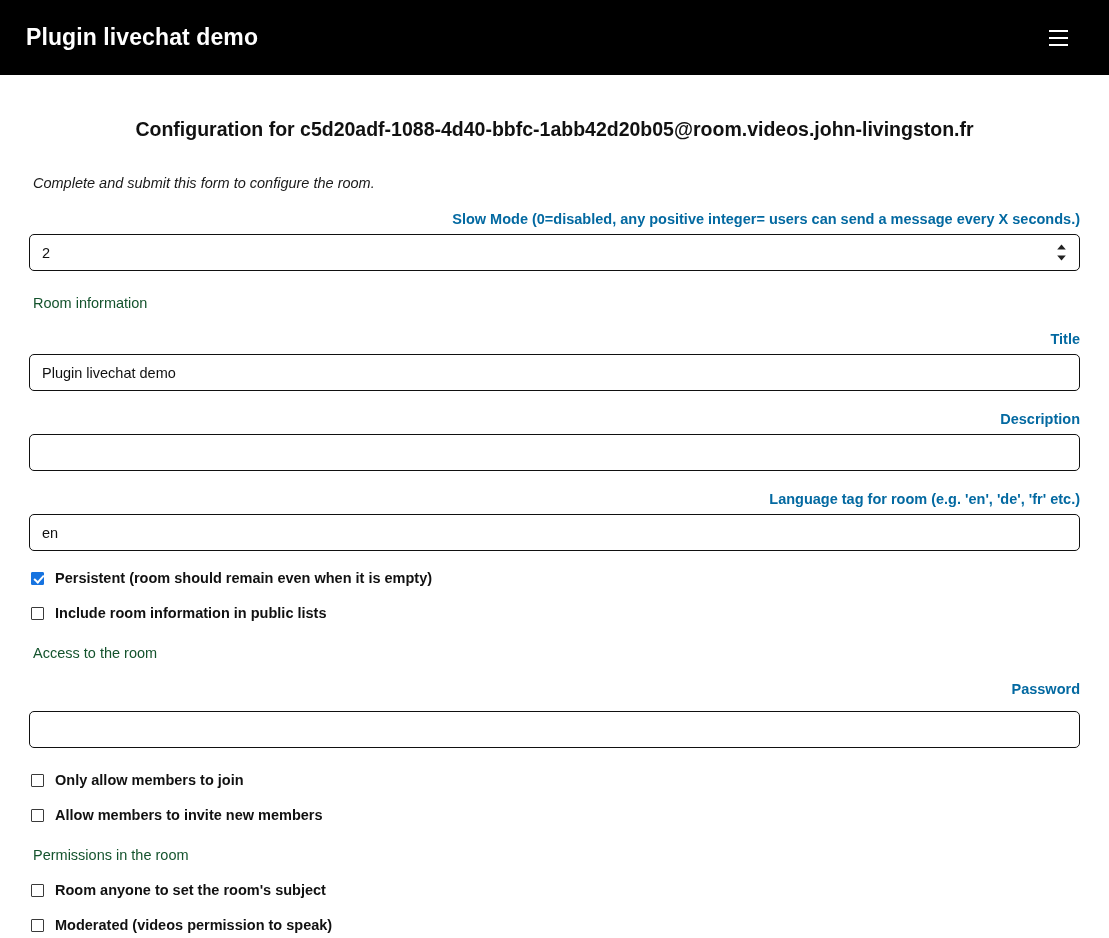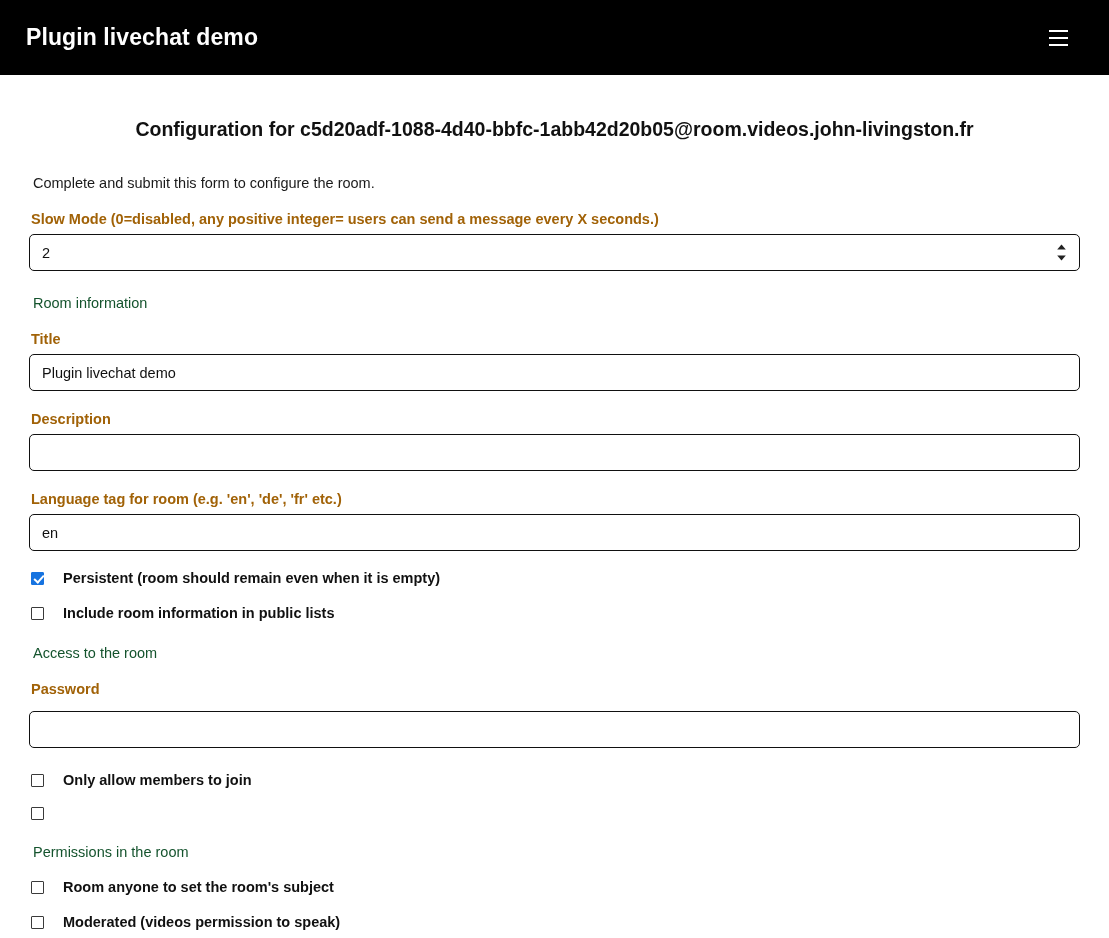--- a/index.html
+++ b/index.html
@@ -63,28 +63,30 @@
     margin: 42px 0 0 0;
     line-height: 1.3;
     color: #111111;
   }
 
   .intro {
     font-size: 14.5px;
     color: #1a1a1a;
     margin: 33px 0 0 2px;
     padding-left: 2px;
+    font-style: italic;
   }
 
   .field-label {
     font-size: 14.5px;
     font-weight: bold;
-    color: #a16207;
+    color: #0369a1;
     margin: 20px 0 7px 2px;
     display: block;
+    text-align: right;
   }
 
   .text-input {
     display: block;
     width: 100%;
     height: 37px;
     border: 1px solid #111111;
     border-radius: 5px;
     background: #ffffff;
     font-size: 14.5px;
@@ -118,21 +120,21 @@
   .section-legend {
     font-size: 14.5px;
     color: #14532d;
     margin: 24px 0 0 4px;
   }
 
   .check-row {
     display: flex;
     align-items: center;
     margin: 19px 0 0 2px;
-    gap: 19px;
+    gap: 11px;
   }
   .checkbox {
     width: 13px;
     height: 13px;
     border: 1px solid #3a3a3a;
     background: #ffffff;
     border-radius: 1px;
     flex: none;
     position: relative;
     cursor: pointer;
@@ -219,20 +221,21 @@
   <label class="field-label">Password</label>
   <input class="text-input mt-pwd" type="password" value="" style="">
 
   <div class="check-row mt-big">
     <span class="checkbox"></span>
     <span class="check-label">Only allow members to join</span>
   </div>
 
   <div class="check-row">
     <span class="checkbox"></span>
+    <span class="check-label">Allow members to invite new members</span>
   </div>
 
   <div class="section-legend">Permissions in the room</div>
 
   <div class="check-row">
     <span class="checkbox"></span>
     <span class="check-label">Room anyone to set the room's subject</span>
   </div>
 
   <div class="check-row">

